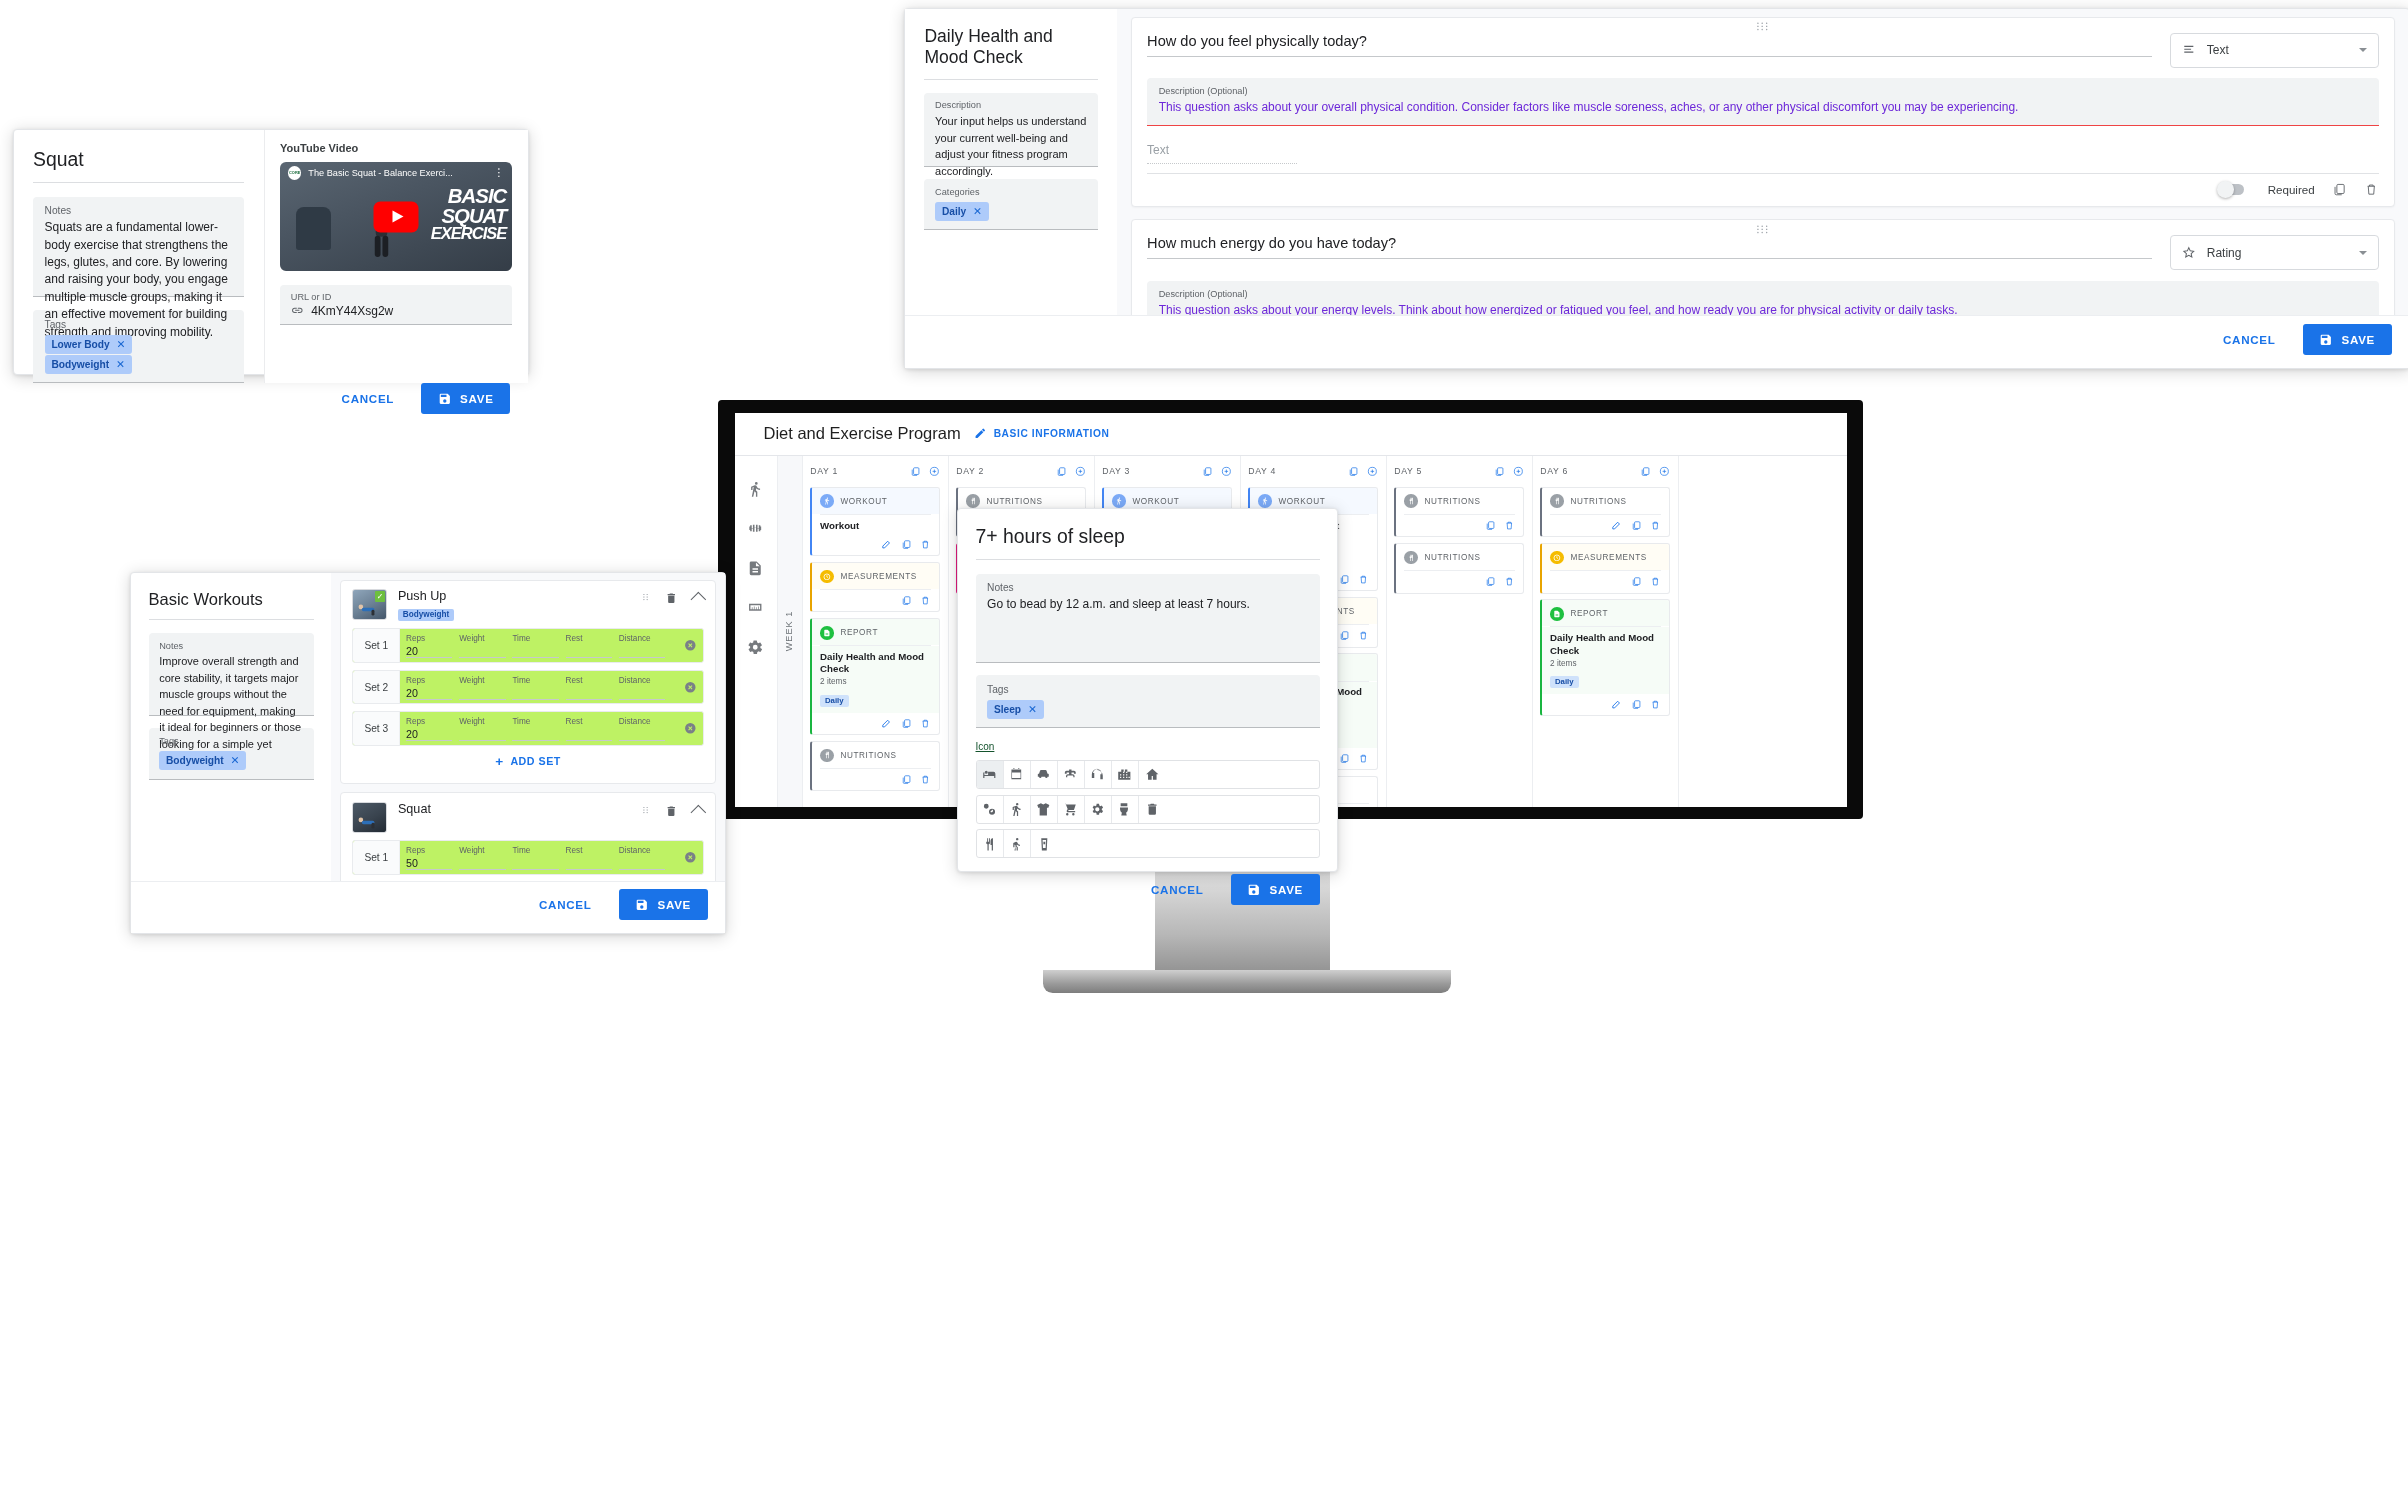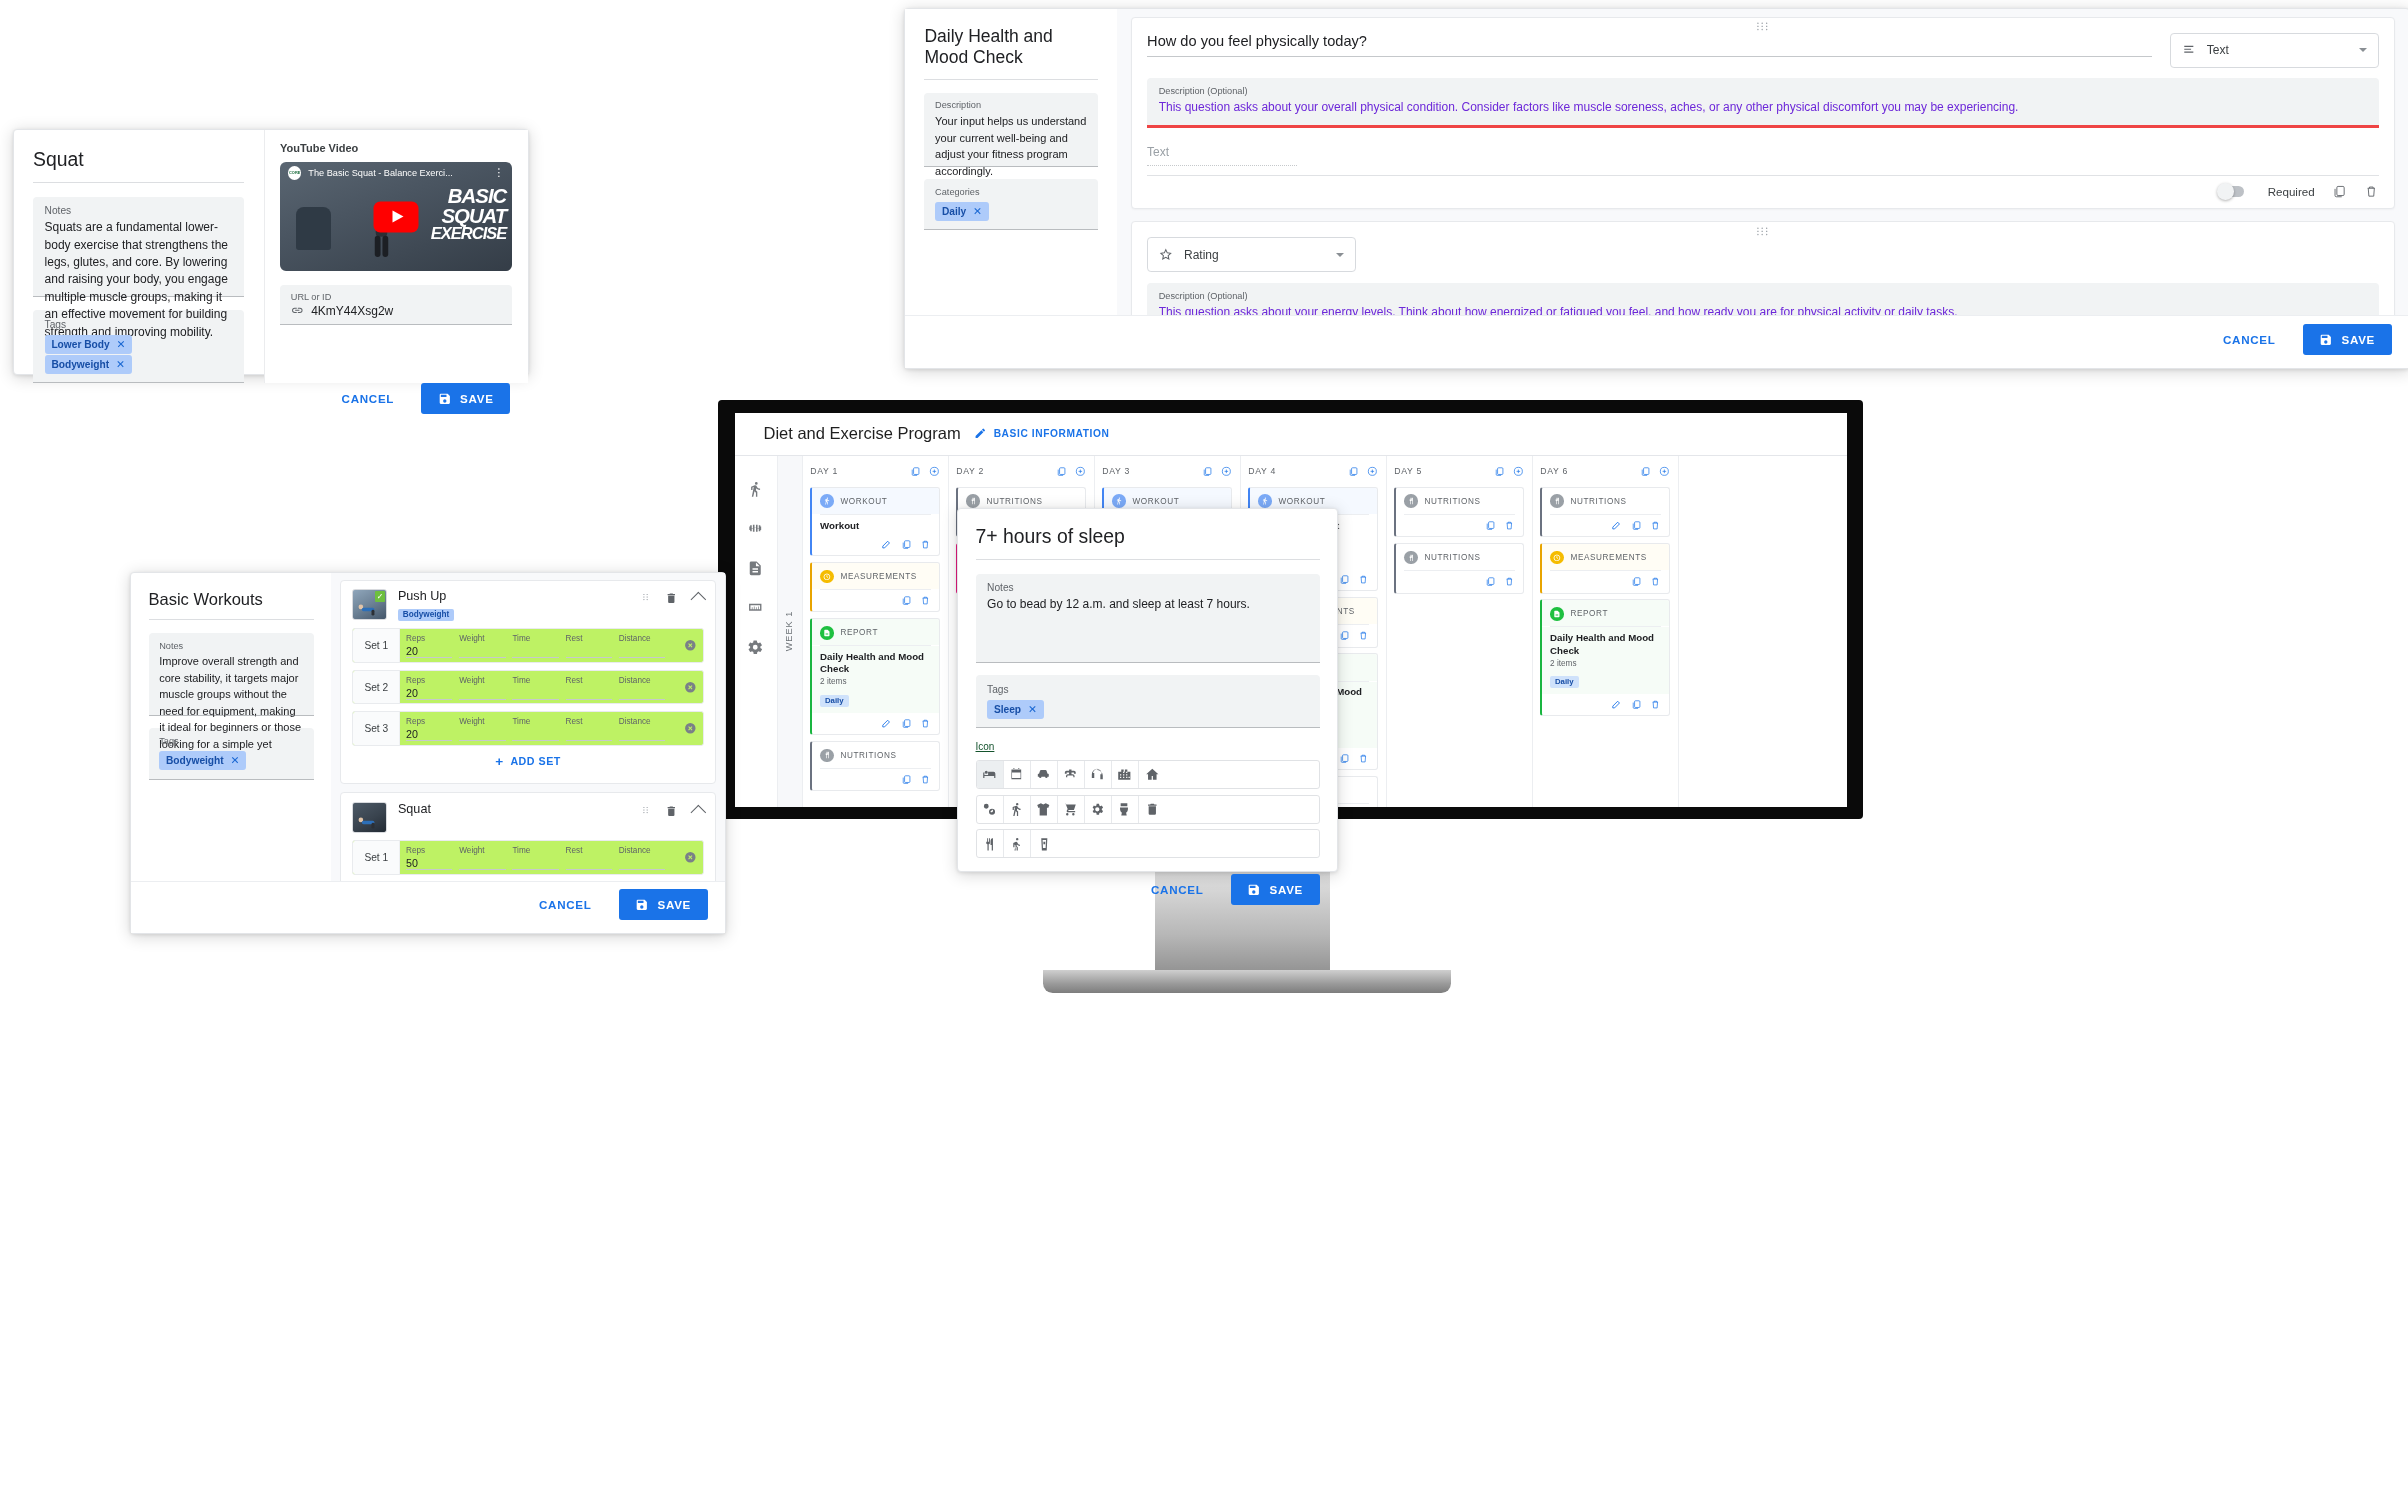--- a/index.html
+++ b/index.html
@@ -180,21 +180,21 @@
   .q-title-wrap { flex:1; }
   .q-title { font-size:14.6px; color:#202124; padding-bottom:6.8px; }
   .q-underline { height:1px; background:#c5c8cb; }
   .q-type {
     width:209px; height:35px; border:1px solid #d7dade; border-radius:3.9px; background:#fff;
     display:flex; align-items:center; gap:11.6px; padding:0 10.7px;
   }
   .q-type svg { width:13.6px; height:13.6px; fill:#5f6368; }
   .q-type-label { flex:1; font-size:12px; color:#3c4043; }
   .caret { width:0;height:0;border-left:4.4px solid transparent;border-right:4.4px solid transparent;border-top:4.9px solid #8a8f94; }
-  .q-desc { margin-top:10.7px; background:#f1f3f4; border-bottom:3px solid #ef4444; border-radius:3.9px 3.9px 0 0; padding:7.8px 11.6px 8.7px 11.6px; }
+  .q-desc { margin-top:10.7px; background:#f1f3f4; border-bottom:1px solid #ef4444; border-radius:3.9px 3.9px 0 0; padding:7.8px 11.6px 8.7px 11.6px; }
   .q-desc-lbl { font-size:9.2px; color:#5f6368; margin-bottom:1.9px; }
   .q-desc-txt { font-size:12px; color:#6d28d9; line-height:1.55; }
   .q-answer { margin-top:13.6px; padding-bottom:8.7px; border-bottom:1px solid #e0e2e5; }
   .q-answer-ph { font-size:12px; color:#9aa0a6; border-bottom:1px dotted #c6c9cc; display:inline-block; width:150px; padding-bottom:5.8px; }
   .q-foot { display:flex; align-items:center; justify-content:flex-end; gap:17.5px; padding-top:8.7px; }
   .toggle { width:25px; height:10.7px; background:#bdc1c6; border-radius:5.8px; position:relative; }
   .toggle::after { content:''; position:absolute; left:-1.9px; top:-2.9px; width:16.5px; height:16.5px; border-radius:50%; background:#f1f3f4; box-shadow:0 1px 2.9px rgba(0,0,0,.3); }
   .req-lbl { font-size:11.6px; color:#3c4043; margin-left:5.8px; }
   .q-foot svg { width:14.6px; height:14.6px; fill:none; stroke:#5f6368; stroke-width:1.5; }
 
@@ -871,20 +871,24 @@
                 <svg viewBox="0 0 24 24">
                   <path d="M6 7h12M9 7V5h6v2M7 7l1 13h8l1-13"></path>
                 </svg>
               </div>
             </div>
             <div class="q-card">
               <div class="q-grip">
                 <span>⁝⁝⁝</span>
               </div>
               <div class="q-row">
+                <div class="q-title-wrap">
+                  <div class="q-title">How much energy do you have today?</div>
+                  <div class="q-underline"></div>
+                </div>
                 <div class="q-type">
                   <svg viewBox="0 0 24 24">
                     <path d="M12 3l2.6 5.6 6 .7-4.4 4.2 1.2 6-5.4-3-5.4 3 1.2-6L3.4 9.3l6-.7z" fill="none" stroke="#5f6368" stroke-width="1.8"></path>
                   </svg>
                   <span class="q-type-label">Rating</span>
                   <span class="caret"></span>
                 </div>
               </div>
               <div class="q-desc">
                 <div class="q-desc-lbl">Description (Optional)</div>

